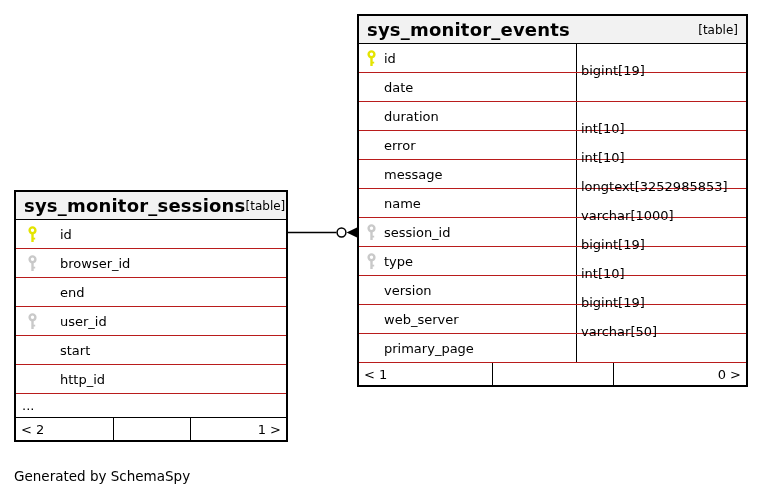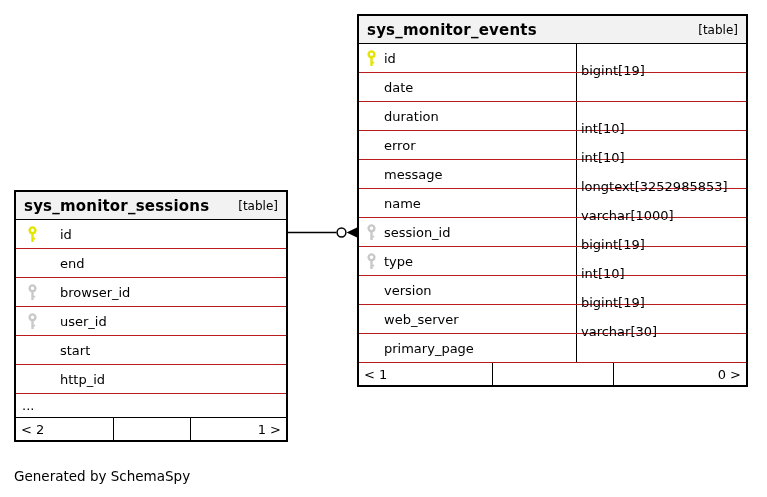--- a/index.html
+++ b/index.html
@@ -24,21 +24,21 @@
   .thead {
     height: 28px;
     background: #f2f2f2;
     border-bottom: 1px solid #000000;
     display: flex;
     align-items: center;
     justify-content: space-between;
     padding: 0 8px;
     box-sizing: border-box;
   }
-  .ttitle { font-weight: bold; font-size: 15px; letter-spacing: 0.2px; }
+  .ttitle { font-weight: bold; font-size: 18px; letter-spacing: 0.2px; }
   .tbadge { font-size: 12px; }
   .trow {
     height: 28px;
     border-bottom: 1px solid #b91c1c;
     display: flex;
     align-items: stretch;
     box-sizing: content-box;
   }
   .icon-cell {
     display: flex;
@@ -111,32 +111,32 @@
           <span class="icon-cell">
             <svg width="11" height="17" viewBox="0 0 11 17" xmlns="http://www.w3.org/2000/svg">
               <circle cx="5.5" cy="4.3" r="2.9" fill="none" stroke="#e4e400" stroke-width="2.4"></circle>
               <line x1="5.5" y1="7.2" x2="5.5" y2="16" stroke="#e4e400" stroke-width="2.4"></line>
               <line x1="5.5" y1="12.6" x2="8.2" y2="12.6" stroke="#e4e400" stroke-width="1.8"></line>
             </svg>
           </span>
           <span class="name-cell">id</span>
         </div>
         <div class="trow">
+          <span class="icon-cell">
+            <svg width="11" height="17" viewBox="0 0 11 17" xmlns="http://www.w3.org/2000/svg">
+              <circle cx="5.5" cy="4.3" r="2.9" fill="none" stroke="#c9c9c9" stroke-width="2.4"></circle>
+              <line x1="5.5" y1="7.2" x2="5.5" y2="16" stroke="#c9c9c9" stroke-width="2.4"></line>
+              <line x1="5.5" y1="12.6" x2="8.2" y2="12.6" stroke="#c9c9c9" stroke-width="1.8"></line>
+            </svg>
+          </span>
+          <span class="name-cell">browser_id</span>
+        </div>
+        <div class="trow">
           <span class="icon-cell"></span>
           <span class="name-cell">end</span>
-        </div>
-        <div class="trow">
-          <span class="icon-cell">
-            <svg width="11" height="17" viewBox="0 0 11 17" xmlns="http://www.w3.org/2000/svg">
-              <circle cx="5.5" cy="4.3" r="2.9" fill="none" stroke="#c9c9c9" stroke-width="2.4"></circle>
-              <line x1="5.5" y1="7.2" x2="5.5" y2="16" stroke="#c9c9c9" stroke-width="2.4"></line>
-              <line x1="5.5" y1="12.6" x2="8.2" y2="12.6" stroke="#c9c9c9" stroke-width="1.8"></line>
-            </svg>
-          </span>
-          <span class="name-cell">browser_id</span>
         </div>
         <div class="trow">
           <span class="icon-cell">
             <svg width="11" height="17" viewBox="0 0 11 17" xmlns="http://www.w3.org/2000/svg">
               <circle cx="5.5" cy="4.3" r="2.9" fill="none" stroke="#c9c9c9" stroke-width="2.4"></circle>
               <line x1="5.5" y1="7.2" x2="5.5" y2="16" stroke="#c9c9c9" stroke-width="2.4"></line>
               <line x1="5.5" y1="12.6" x2="8.2" y2="12.6" stroke="#c9c9c9" stroke-width="1.8"></line>
             </svg>
           </span>
           <span class="name-cell">user_id</span>
@@ -224,21 +224,21 @@
           <span class="type-cell">int[10]</span>
         </div>
         <div class="trow">
           <span class="icon-cell"></span>
           <span class="name-cell">version</span>
           <span class="type-cell">bigint[19]</span>
         </div>
         <div class="trow">
           <span class="icon-cell"></span>
           <span class="name-cell">web_server</span>
-          <span class="type-cell">varchar[30]</span>
+          <span class="type-cell">varchar[50]</span>
         </div>
         <div class="trow">
           <span class="icon-cell"></span>
           <span class="name-cell">primary_page</span>
         </div>
       </div>
     <div class="tfoot">
       <span class="fcell left">&lt; 1</span>
       <span class="fcell mid"></span>
       <span class="fcell right">0 &gt;</span>

